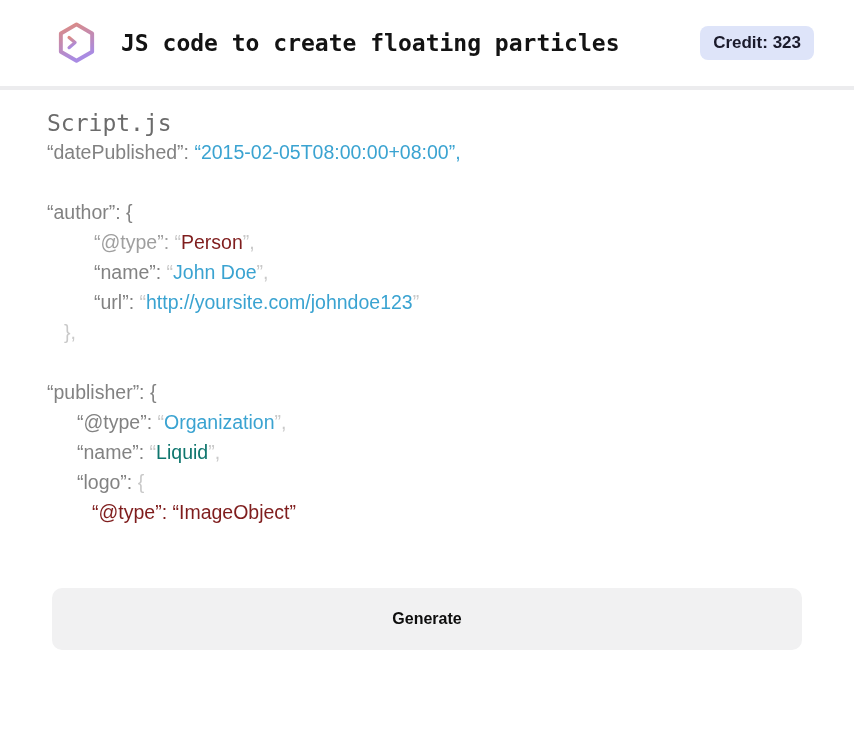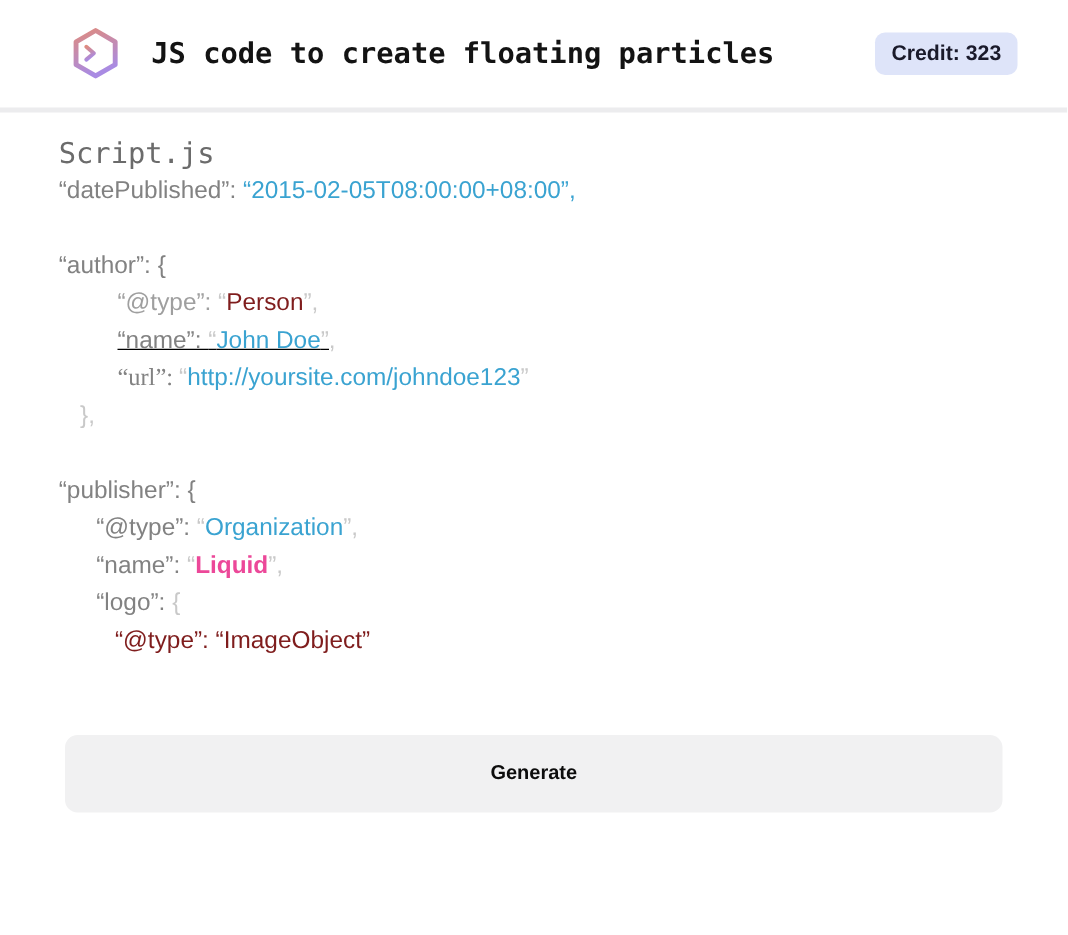--- a/index.html
+++ b/index.html
@@ -113,26 +113,26 @@
     <div class="credit-badge">Credit: 323</div>
   </header>
 
   <main class="main">
     <div class="file-title">Script.js</div>
     <div class="code-block">
         <div class="code-line" style="padding-left: 0px;"><span style="color: rgb(130, 130, 130);">“datePublished”: </span><span style="color: rgb(58, 163, 209);">“2015-02-05T08:00:00+08:00”,</span></div>
         <div class="code-line" style="padding-left: 0px;">&nbsp;</div>
         <div class="code-line" style="padding-left: 0px;"><span style="color: rgb(130, 130, 130);">“author”: {</span></div>
         <div class="code-line" style="padding-left: 47px;"><span style="color: rgb(159, 159, 159);">“@type”: </span><span style="color: rgb(201, 201, 201);">“</span><span style="color: #7f1d1d;">Person</span><span style="color: rgb(201, 201, 201);">”,</span></div>
-        <div class="code-line" style="padding-left: 47px; text-decoration: underline;"><span style="color: rgb(130, 130, 130);">“name”: </span><span style="color: rgb(201, 201, 201);">“</span><span style="color: rgb(58, 163, 209);">John Doe</span><span style="color: rgb(201, 201, 201);">”,</span></div>
-        <div class="code-line" style="padding-left: 47px;"><span style="color: rgb(130, 130, 130); font-family: Liberation Serif, serif;">“url”: </span><span style="color: rgb(201, 201, 201);">“</span><span style="color: rgb(58, 163, 209);">http://yoursite.com/johndoe123</span><span style="color: rgb(201, 201, 201);">”</span></div>
+        <div class="code-line" style="padding-left: 47px;"><span style="color: rgb(130, 130, 130);">“name”: </span><span style="color: rgb(201, 201, 201);">“</span><span style="color: rgb(58, 163, 209);">John Doe</span><span style="color: rgb(201, 201, 201);">”,</span></div>
+        <div class="code-line" style="padding-left: 47px;"><span style="color: rgb(130, 130, 130);">“url”: </span><span style="color: rgb(201, 201, 201);">“</span><span style="color: rgb(58, 163, 209);">http://yoursite.com/johndoe123</span><span style="color: rgb(201, 201, 201);">”</span></div>
         <div class="code-line" style="padding-left: 17px;"><span style="color: rgb(201, 201, 201);">},</span></div>
         <div class="code-line" style="padding-left: 0px;">&nbsp;</div>
         <div class="code-line" style="padding-left: 0px;"><span style="color: rgb(130, 130, 130);">“publisher”: {</span></div>
         <div class="code-line" style="padding-left: 30px;"><span style="color: rgb(130, 130, 130);">“@type”: </span><span style="color: rgb(201, 201, 201);">“</span><span style="color: rgb(58, 163, 209);">Organization</span><span style="color: rgb(201, 201, 201);">”,</span></div>
-        <div class="code-line" style="padding-left: 30px;"><span style="color: rgb(130, 130, 130);">“name”: </span><span style="color: rgb(201, 201, 201);">“</span><span style="color: #ec4899; font-weight: bold;">Liquid</span><span style="color: rgb(201, 201, 201);">”,</span></div>
+        <div class="code-line" style="padding-left: 30px;"><span style="color: rgb(130, 130, 130);">“name”: </span><span style="color: rgb(201, 201, 201);">“</span><span style="color: #0f766e;">Liquid</span><span style="color: rgb(201, 201, 201);">”,</span></div>
         <div class="code-line" style="padding-left: 30px;"><span style="color: rgb(130, 130, 130);">“logo”: </span><span style="color: rgb(201, 201, 201);">{</span></div>
         <div class="code-line" style="padding-left: 45px;"><span style="color: #7f1d1d;">“@type”: “ImageObject”</span></div>
       </div>
     <button class="generate-button">Generate</button>
   </main>
 
 </div>
 
 </body></html>

